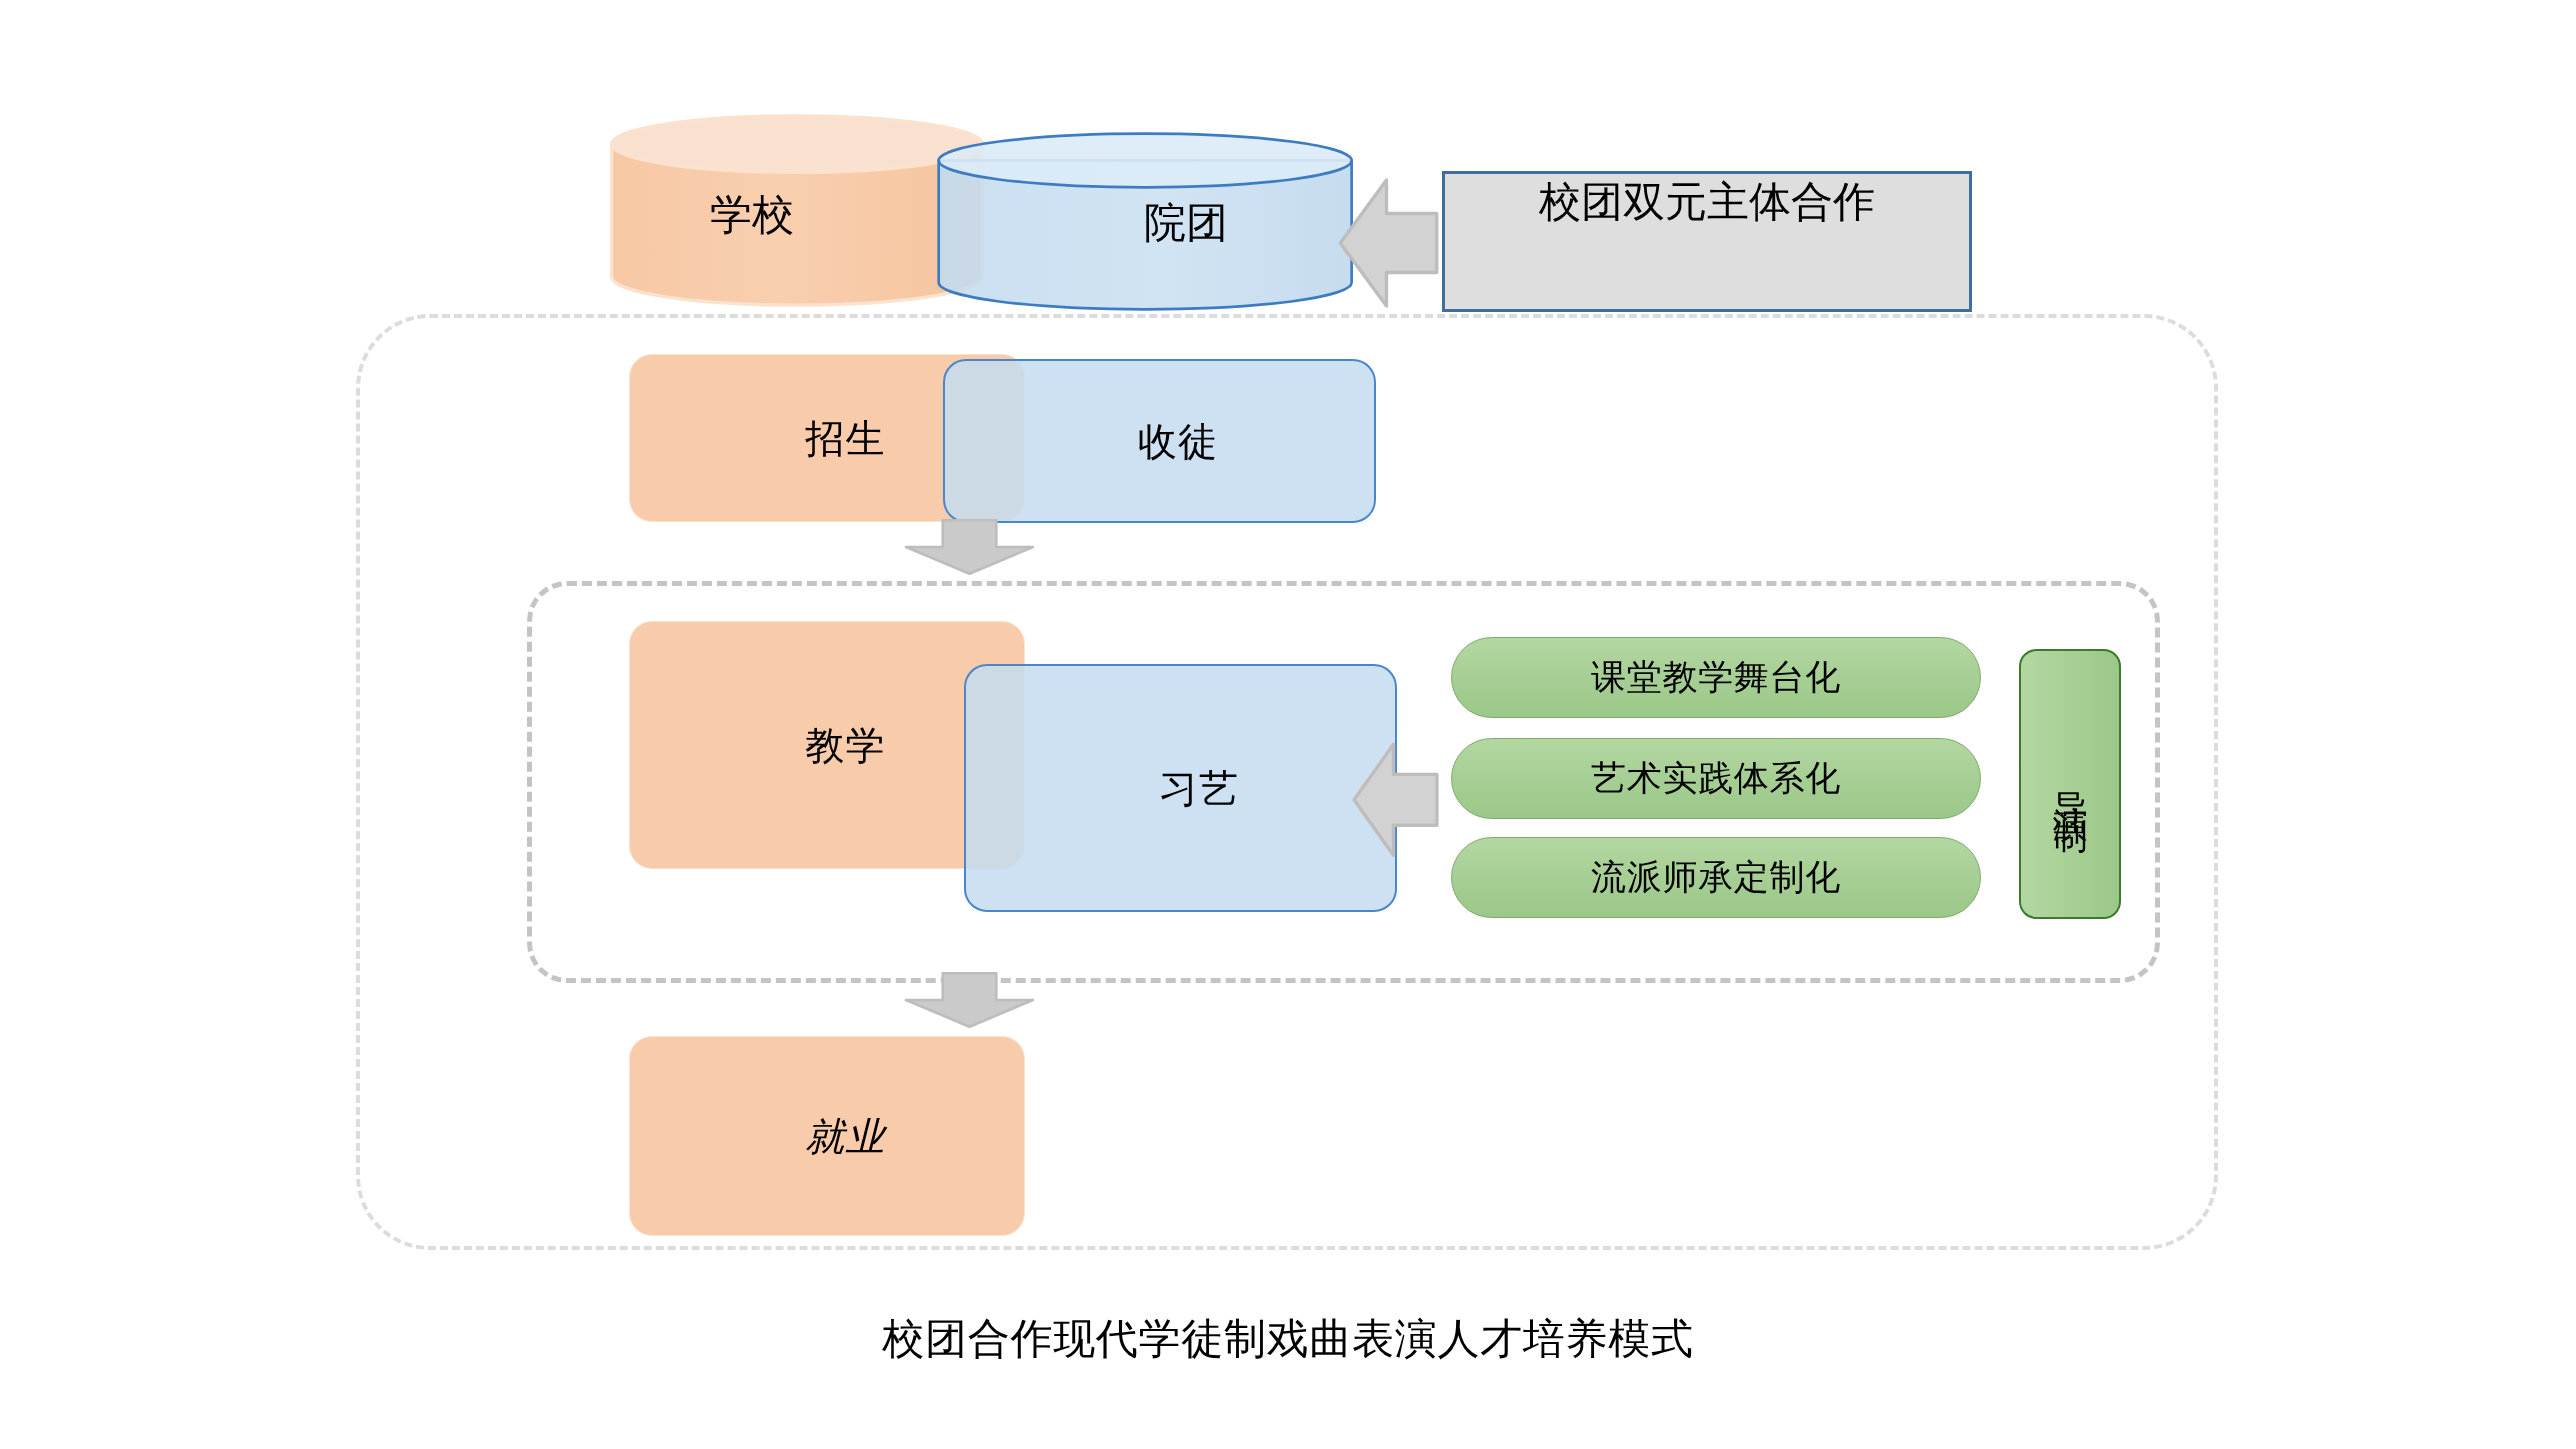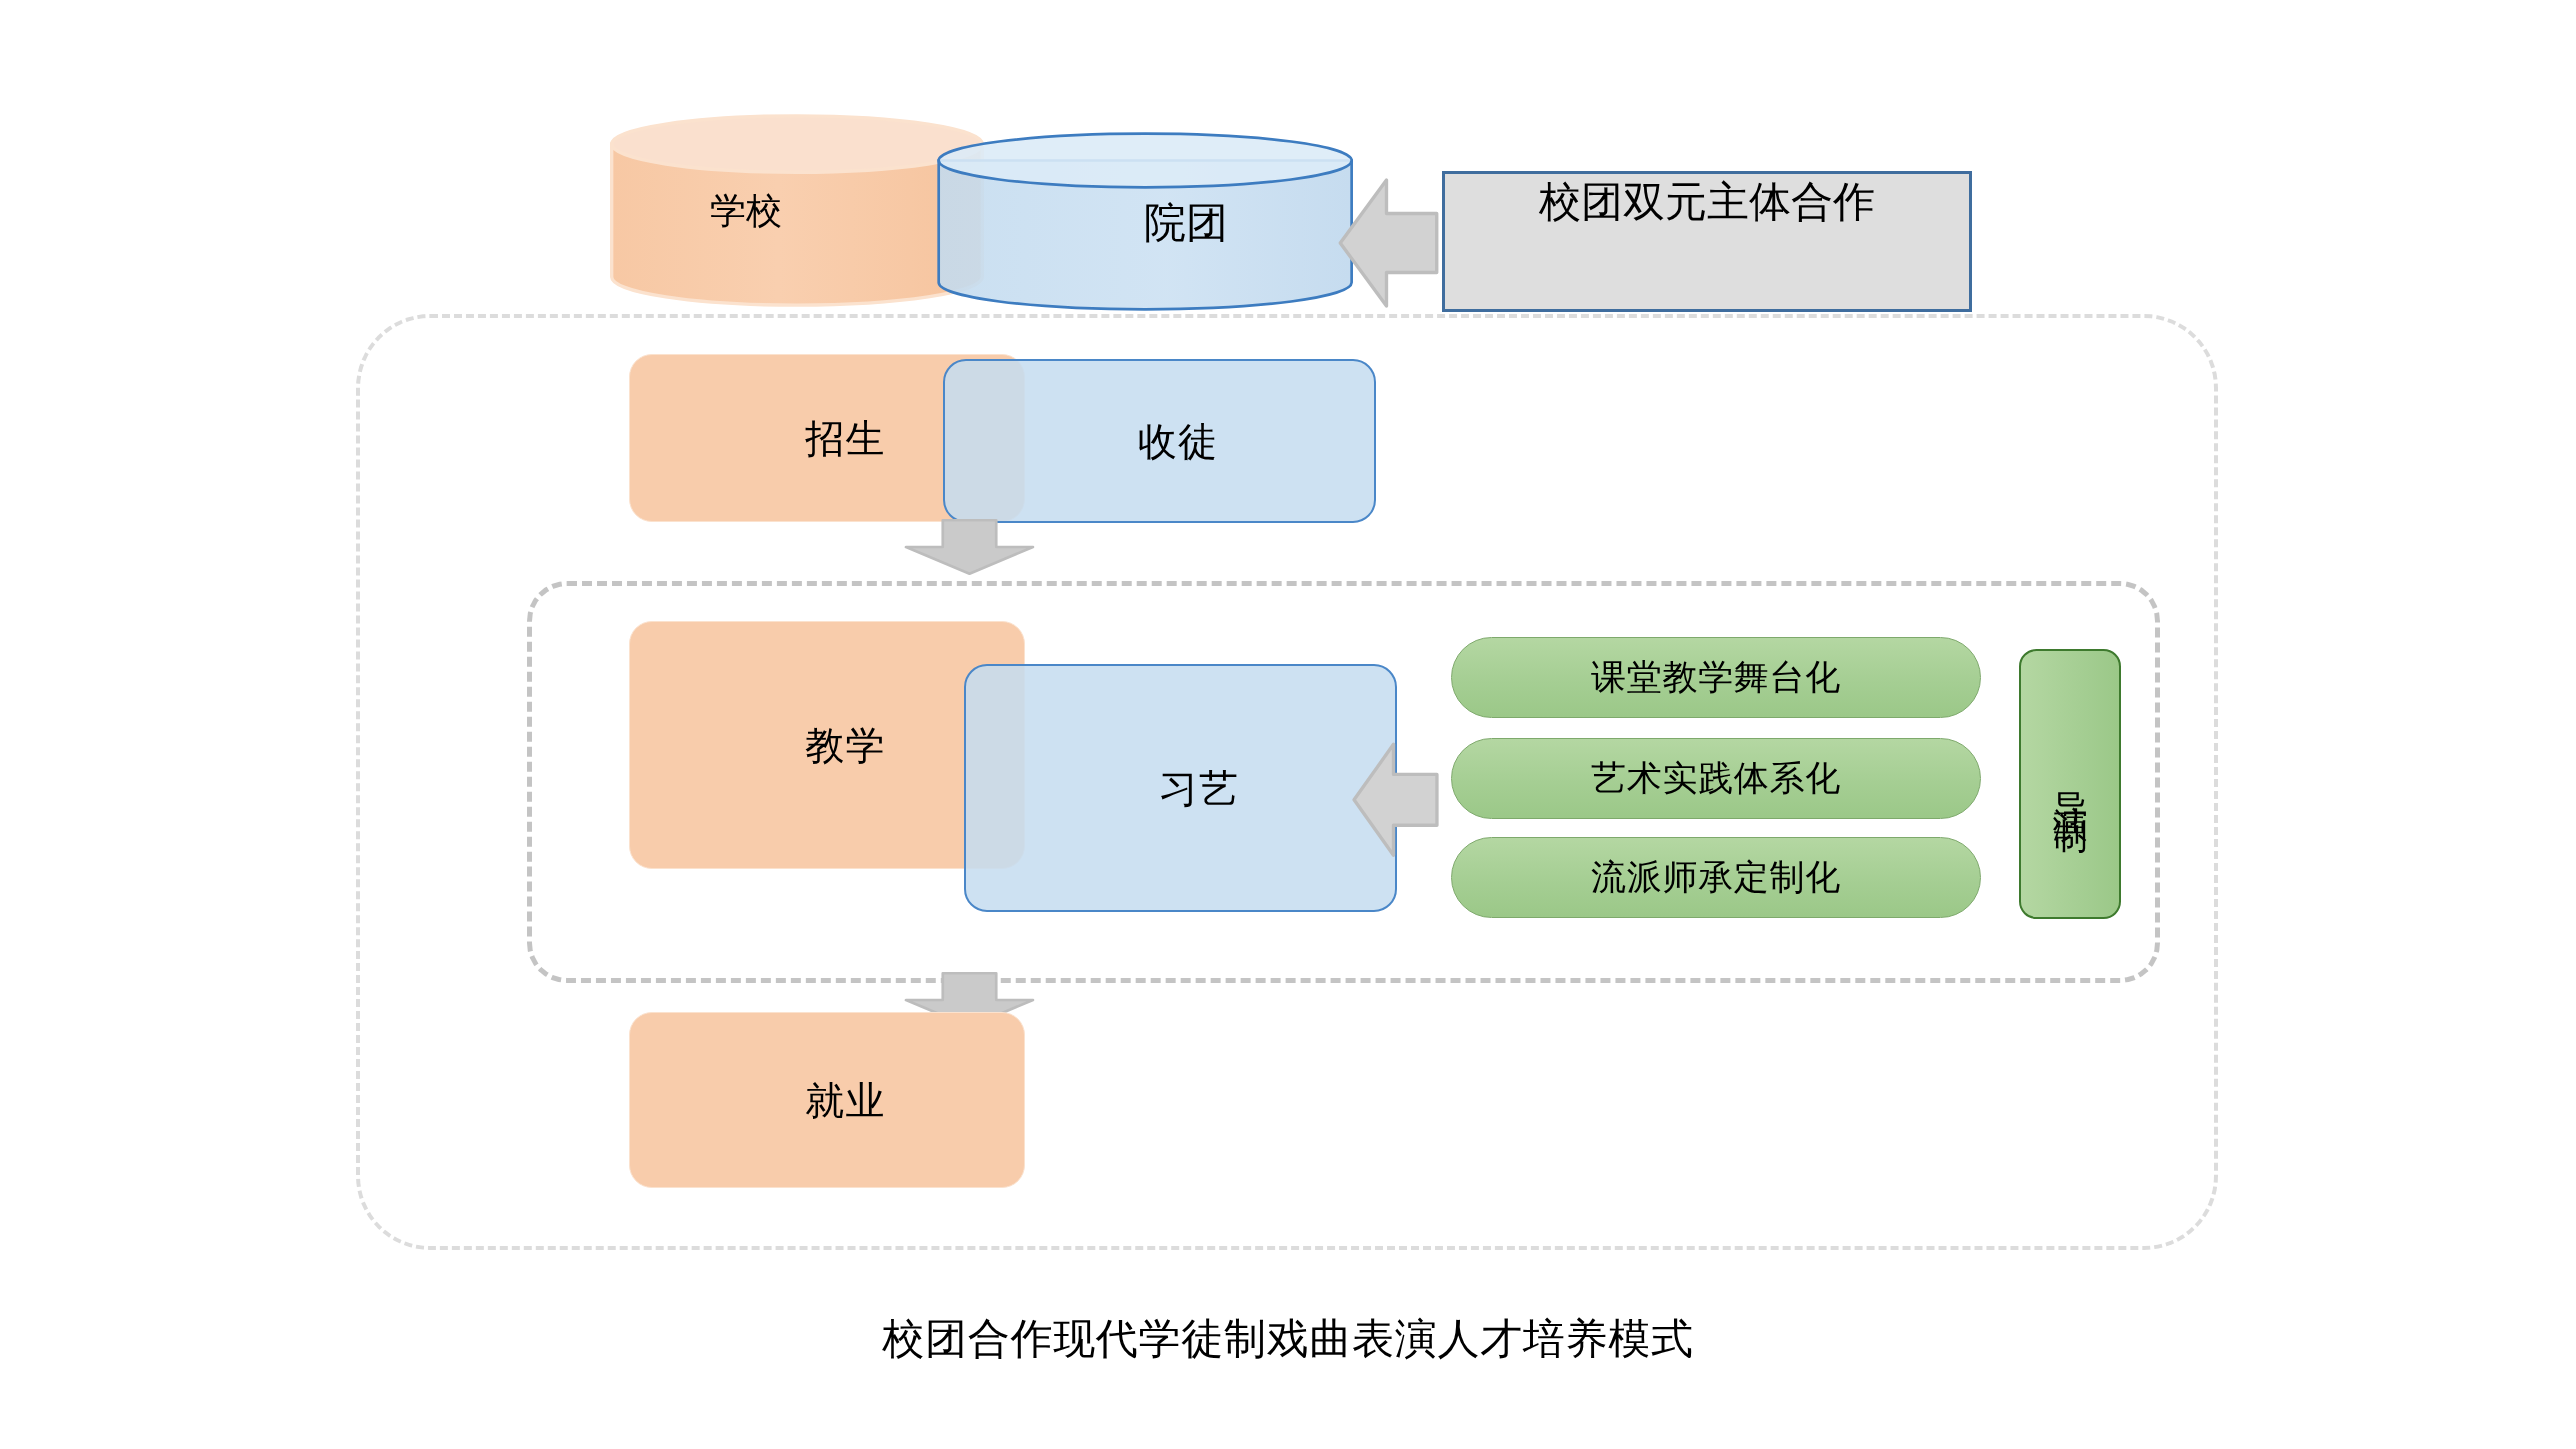--- a/index.html
+++ b/index.html
@@ -122,21 +122,21 @@
       <defs>
         <linearGradient id="orgSide" x1="0" y1="0" x2="1" y2="0">
           <stop offset="0%" stop-color="#F7C8A4"></stop>
           <stop offset="45%" stop-color="#F9CFAF"></stop>
           <stop offset="100%" stop-color="#F6C49E"></stop>
         </linearGradient>
       </defs>
       <path d="M4,46 L4,244 A276,42 0 0 0 556,244 L556,46 Z" fill="url(#orgSide)" stroke="#FBE2CE" stroke-width="5"></path>
       <ellipse cx="280" cy="46" rx="276" ry="42" fill="#FAE0CE" stroke="#FBE2CE" stroke-width="5"></ellipse>
     </svg>
-    <span class="abs" style="left:101px; top:74px; font-size:36px; color:#000;">学校</span>
+    <span class="abs" style="left:101px; top:74px; font-size:42px; color:#000;">学校</span>
   </div>
 
   <div class="abs cyl" style="left:936px; top:131px;">
     <svg width="419" height="181" viewBox="0 0 625 270">
       <defs>
         <linearGradient id="bluSide" x1="0" y1="0" x2="1" y2="0">
           <stop offset="0%" stop-color="#C3DBEF"></stop>
           <stop offset="55%" stop-color="#CBE0F2"></stop>
           <stop offset="100%" stop-color="#BED7ED"></stop>
         </linearGradient>
@@ -196,20 +196,20 @@
   <div class="abs vgreen" style="left:2019px; top:649px; width:102px; height:270px;">
     <span class="lbl">导演制</span>
   </div>
 
   <div class="abs arrow" style="left:904px; top:971px;">
     <svg width="131" height="58" viewBox="0 0 196 86">
       <path d="M58,3 L138,3 L138,43 L193,43 L98,83 L3,43 L58,43 Z" fill="#CACACA" stroke="#BDBDBD" stroke-width="4" stroke-linejoin="round"></path>
     </svg>
   </div>
 
-  <div class="abs rbox orange-box" style="left:629px; top:1012px; width:396px; height:176px;">
+  <div class="abs rbox orange-box" style="left:629px; top:1036px; width:396px; height:200px;font-style:italic;">
     <span class="lbl">就业</span>
   </div>
 
   <div class="abs caption">校团合作现代学徒制戏曲表演人才培养模式</div>
 
 </div>
 
 
 </body></html>

